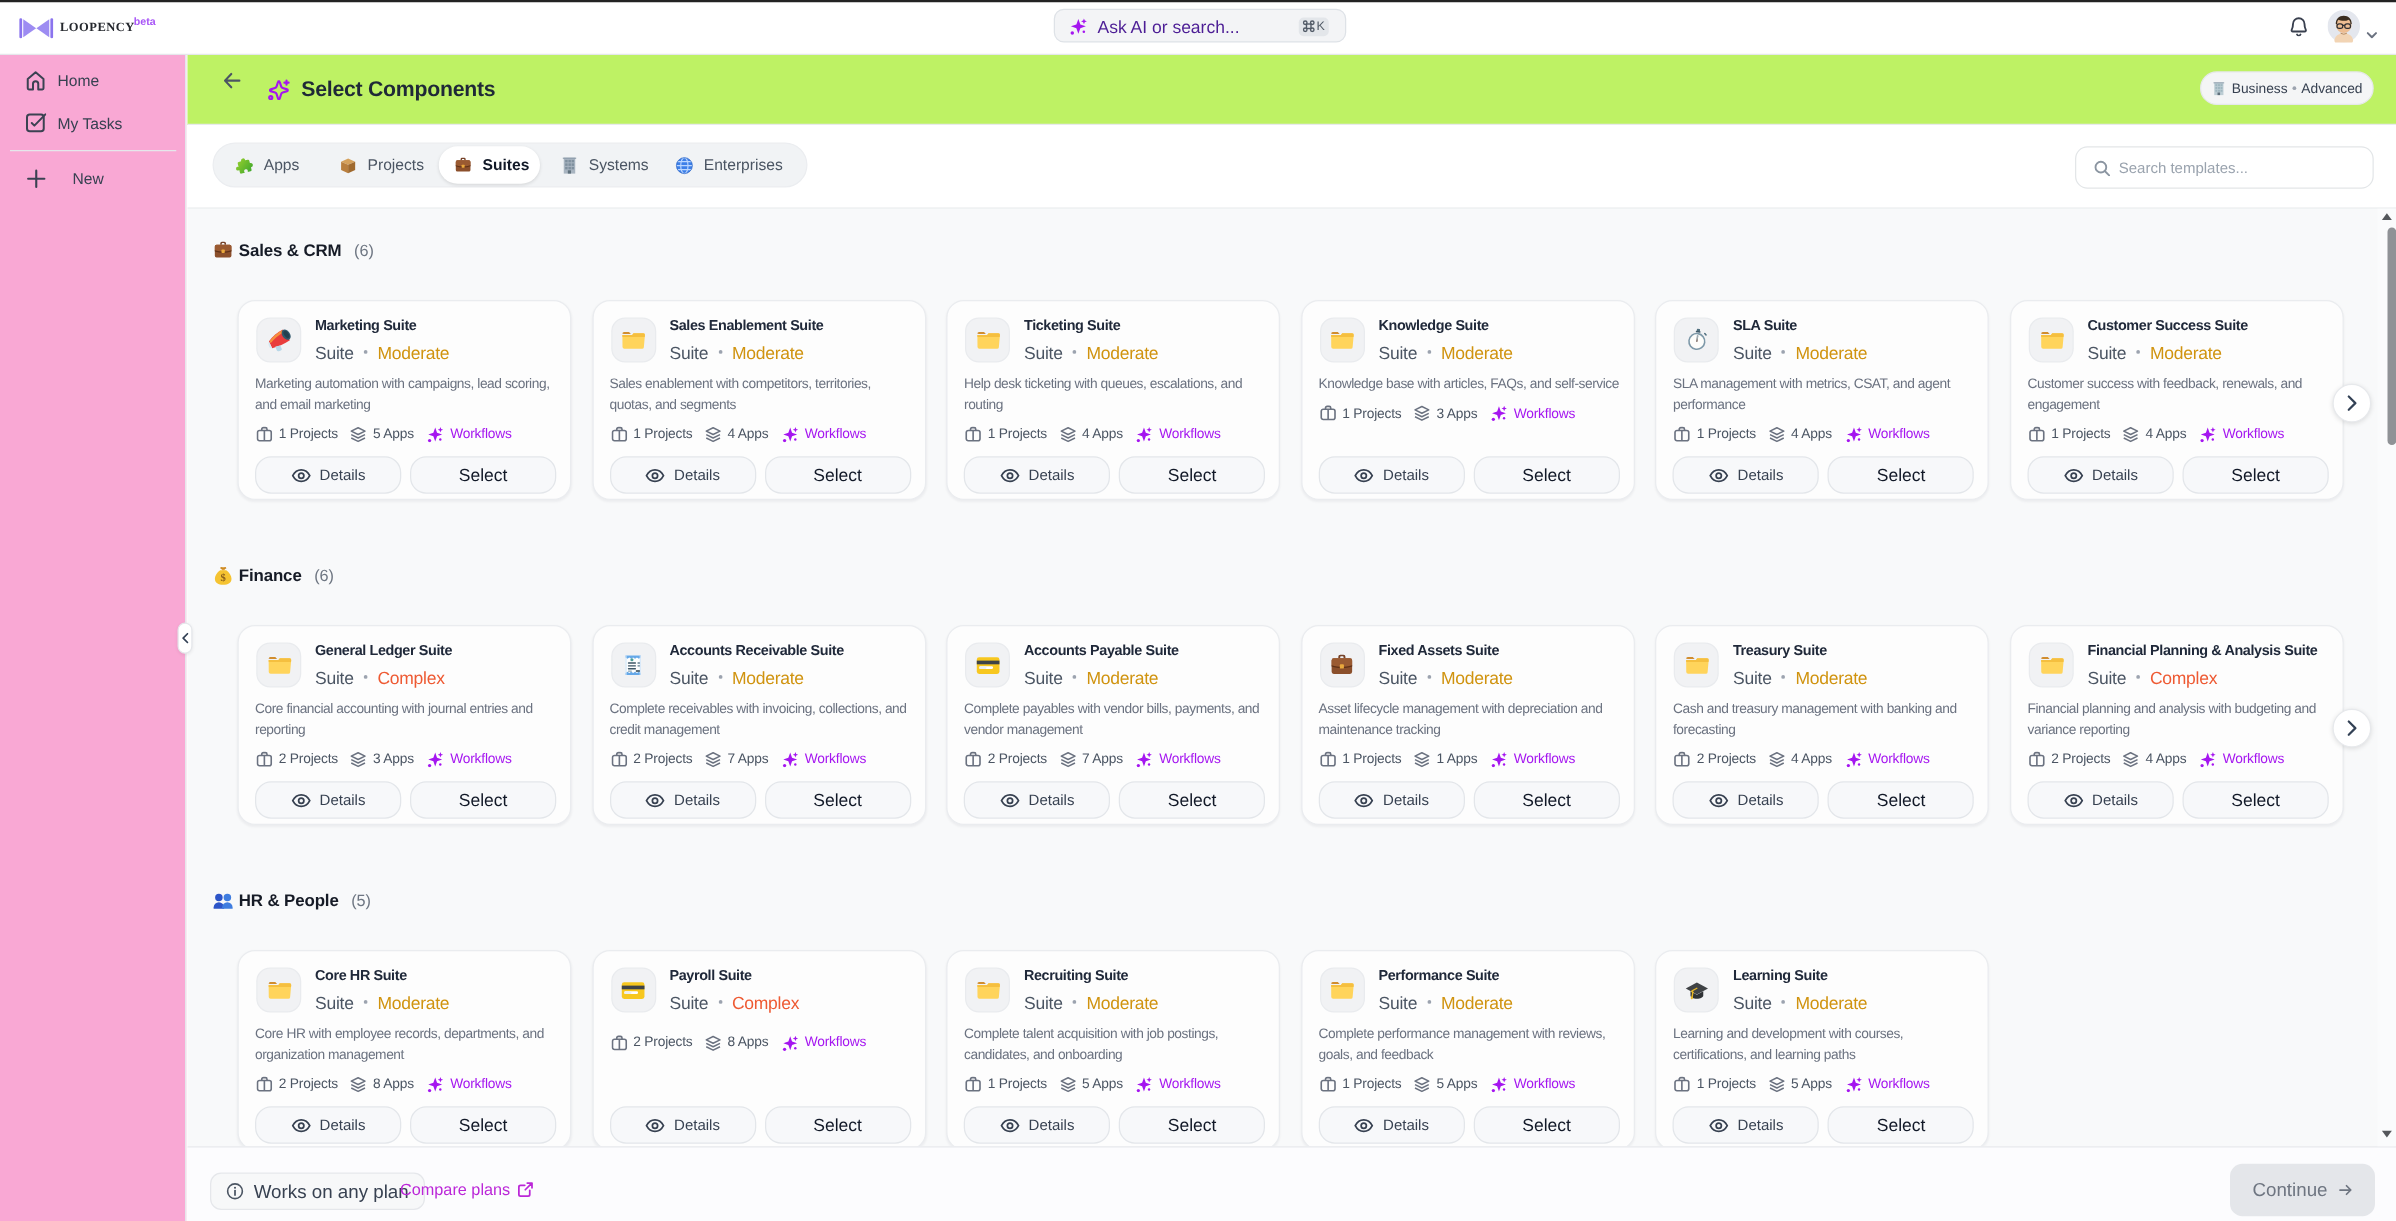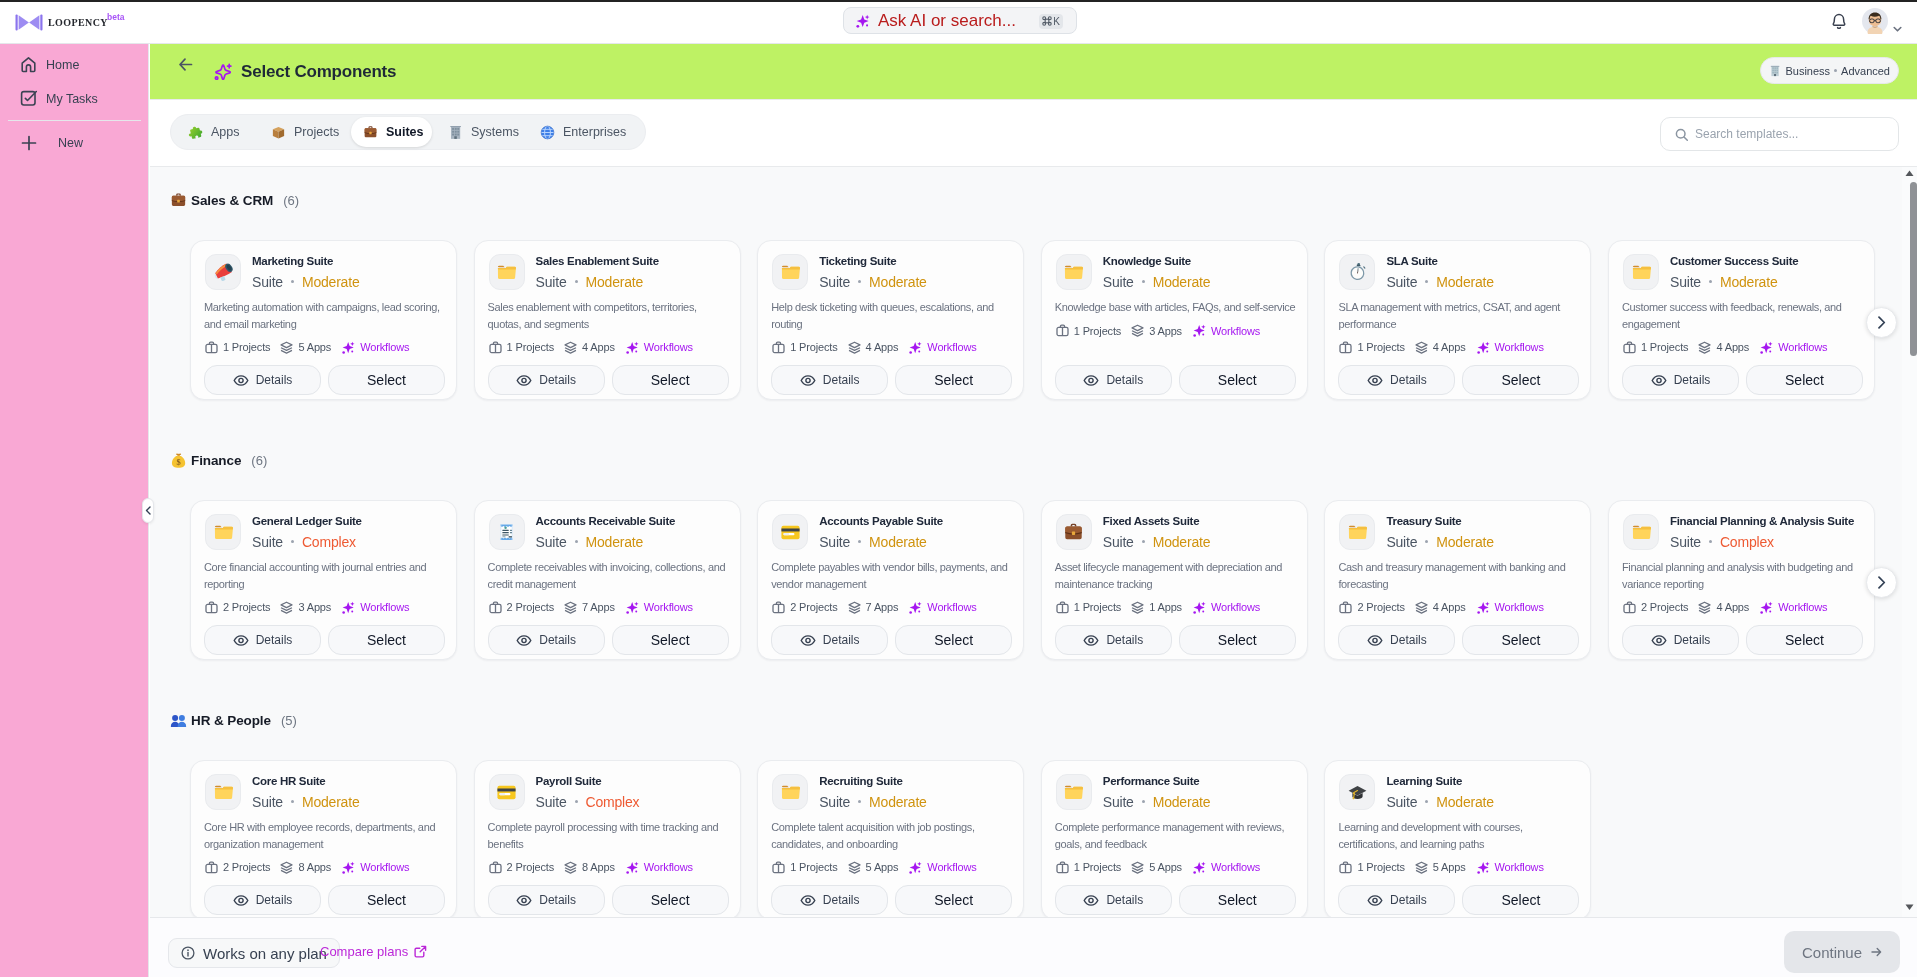--- a/index.html
+++ b/index.html
@@ -5,21 +5,21 @@
 html,body{width:1917px;height:977px;overflow:hidden;font-family:"Liberation Sans",sans-serif;background:#fff;position:relative}
 .abs{position:absolute}
 .flex{display:flex;align-items:center}
 .topstrip{left:0;top:0;width:1917px;height:2px;background:#232323}
 .topbar{left:0;top:2px;width:1917px;height:42px;background:#fff;border-bottom:1px solid #e5e7eb}
 .logo{left:15px;top:12px}
 .logotext{left:48px;top:14.5px;font-family:"Liberation Serif",serif;font-size:10px;letter-spacing:.4px;color:#25282e;font-weight:600}
 .beta{left:107px;top:10px;font-size:8.5px;color:#a855f7;font-weight:bold}
 .aisearch{left:843px;top:5px;width:234px;height:27px;background:#f3f4f6;border:1px solid #dee2e7;border-radius:8px}
 .aisearch .ph{margin-left:11px;margin-right:8px}
-.aisearch .txt{font-size:17px;color:#b91c1c}
+.aisearch .txt{font-size:14px;color:#4c1d95}
 .kbd{position:absolute;right:13px;top:5.5px;width:24px;height:15px;background:#e3e6ea;border-radius:4px;display:flex;align-items:center;justify-content:center;gap:1px;font-size:10px;color:#515a66}
 .bell{left:1831px;top:10.5px}
 .avatar{left:1862px;top:5.5px}
 .avchev{left:1893px;top:16px}
 .sidebar{left:0;top:44px;width:149px;height:933px;background:#f9a8d4;border-right:1px solid #e5e7eb}
 .sideitem{position:absolute;left:20px;display:flex;align-items:center;gap:9px;font-size:12.5px;color:#374151}
 .sidediv{position:absolute;left:8px;width:133px;height:1px;background:#e5e7eb;top:76px}
 .hband{left:150px;top:44px;width:1767px;height:56px;background:#bef264;border-bottom:1px solid #e8eaec}
 .back{left:28px;top:13px}
 .hspark{left:63px;top:19px}
@@ -1039,24 +1039,20 @@
           <rect x="3.6" y="11.6" width="6" height="2.2" rx="1" fill="#eceff1"></rect>
         </svg>
       </div>
       <div class="ctitle">Payroll Suite</div>
       <div class="csub">
         <span class="s">Suite</span>
         <span class="dot"></span>
         <span class="cpx">Complex</span>
       </div>
       <div class="cbody">
-        <div class="cdesc">
-          <div>Complete payroll processing with time tracking and</div>
-          <div>benefits</div>
-        </div>
         <div class="cmeta">
           <svg width="13" height="13" viewBox="0 0 13 13">
             <rect x="1" y="3.4" width="11" height="8.2" rx="1.6" fill="none" stroke="#6b7280" stroke-width="1.3"></rect>
             <path d="M4.4 3.2 V2.4 a1.3 1.3 0 0 1 1.3-1.3 h1.6 a1.3 1.3 0 0 1 1.3 1.3 V3.2 M6.5 3.8 v7.4" fill="none" stroke="#6b7280" stroke-width="1.3"></path>
           </svg>
           <span class="g5">2 Projects</span>
           <span class="g10" style="display:flex">
             <svg width="13" height="13" viewBox="0 0 13 13">
               <path d="M6.5 1.2 12 3.9 6.5 6.6 1 3.9 Z" fill="none" stroke="#6b7280" stroke-width="1.2" stroke-linejoin="round"></path>
               <path d="M1 6.7 6.5 9.4 12 6.7" fill="none" stroke="#6b7280" stroke-width="1.2" stroke-linejoin="round"></path>

